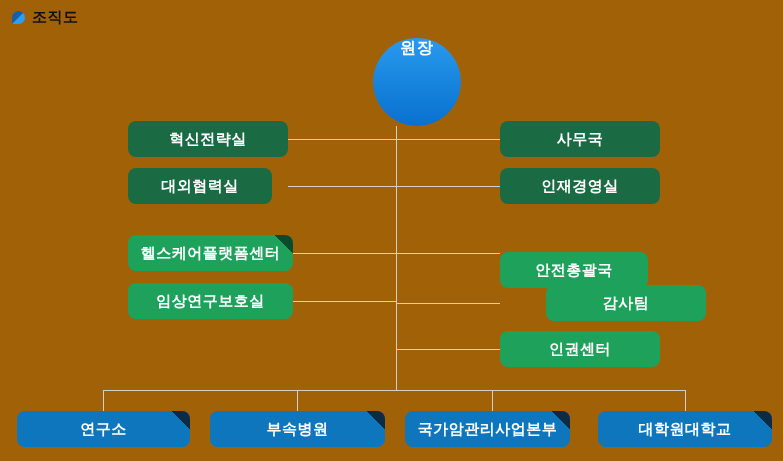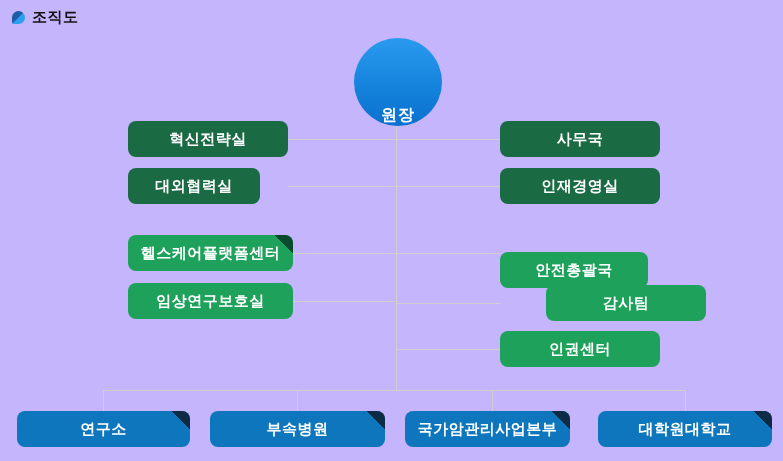--- a/index.html
+++ b/index.html
@@ -1,28 +1,28 @@
 <!DOCTYPE html>
 <html><head>
 <meta charset="utf-8">
 <style>
   html,body{margin:0;padding:0;background:#ffffff;}
   body{font-family:"Liberation Sans","DejaVu Sans",sans-serif;}
-  .canvas{position:relative;width:783px;height:461px;background:#c4b5fd;overflow:hidden;text-decoration:underline;}
+  .canvas{position:relative;width:783px;height:461px;background:#a16207;overflow:hidden;text-decoration:underline;}
 
   
   .title-row{position:absolute;left:12px;top:8px;display:flex;align-items:center;gap:7px;}
   .title-icon{width:13px;height:13px;border-radius:50% 50% 50% 2px;
     background:linear-gradient(135deg,#1c5ca8 49%,#2b9ff1 51%);}
   .page-title{font-size:15px;font-weight:bold;color:#111;letter-spacing:0.5px;}
 
   
-  .root-circle{position:absolute;left:354px;top:38px;width:88px;height:88px;border-radius:50%;
+  .root-circle{position:absolute;left:373px;top:38px;width:88px;height:88px;border-radius:50%;
     background:linear-gradient(180deg,#2a9aef 0%,#1583dc 55%,#0a70cf 100%);
-    display:flex;align-items:flex-end;justify-content:center;}
+    display:flex;align-items:flex-start;justify-content:center;}
   .root-circle span{color:#fff;font-size:16px;font-weight:bold;letter-spacing:1px;}
 
   
   .hline{position:absolute;height:1px;background:#cfcfcf;}
   .vline{position:absolute;width:1px;background:#cfcfcf;}
 
   
   .node{position:absolute;height:36px;border-radius:8px;display:flex;align-items:center;
     justify-content:center;color:#fff;font-size:15px;font-weight:bold;letter-spacing:0.5px;}
   .node .node-label{position:relative;z-index:2;}
@@ -59,21 +59,21 @@
   <div class="vline" style="left:492px;top:390px;height:21px;"></div>
   <div class="vline" style="left:685px;top:390px;height:21px;"></div>
 
   <div class="root-circle">
     <span>원장</span>
   </div>
 
   <div class="node dark" style="left:128px;top:121px;width:160px;">
     <span class="node-label">혁신전략실</span>
   </div>
-  <div class="node dark" style="left:128px;top:168px;width:132px;">
+  <div class="node dark" style="left:128px;top:168px;width:144px;">
     <span class="node-label">대외협력실</span>
   </div>
   <div class="node light" style="left:128px;top:235px;width:165px;">
     <span class="node-label">헬스케어플랫폼센터</span>
     <i class="fold green"></i>
   </div>
   <div class="node light" style="left:128px;top:283px;width:165px;">
     <span class="node-label">임상연구보호실</span>
   </div>
 

